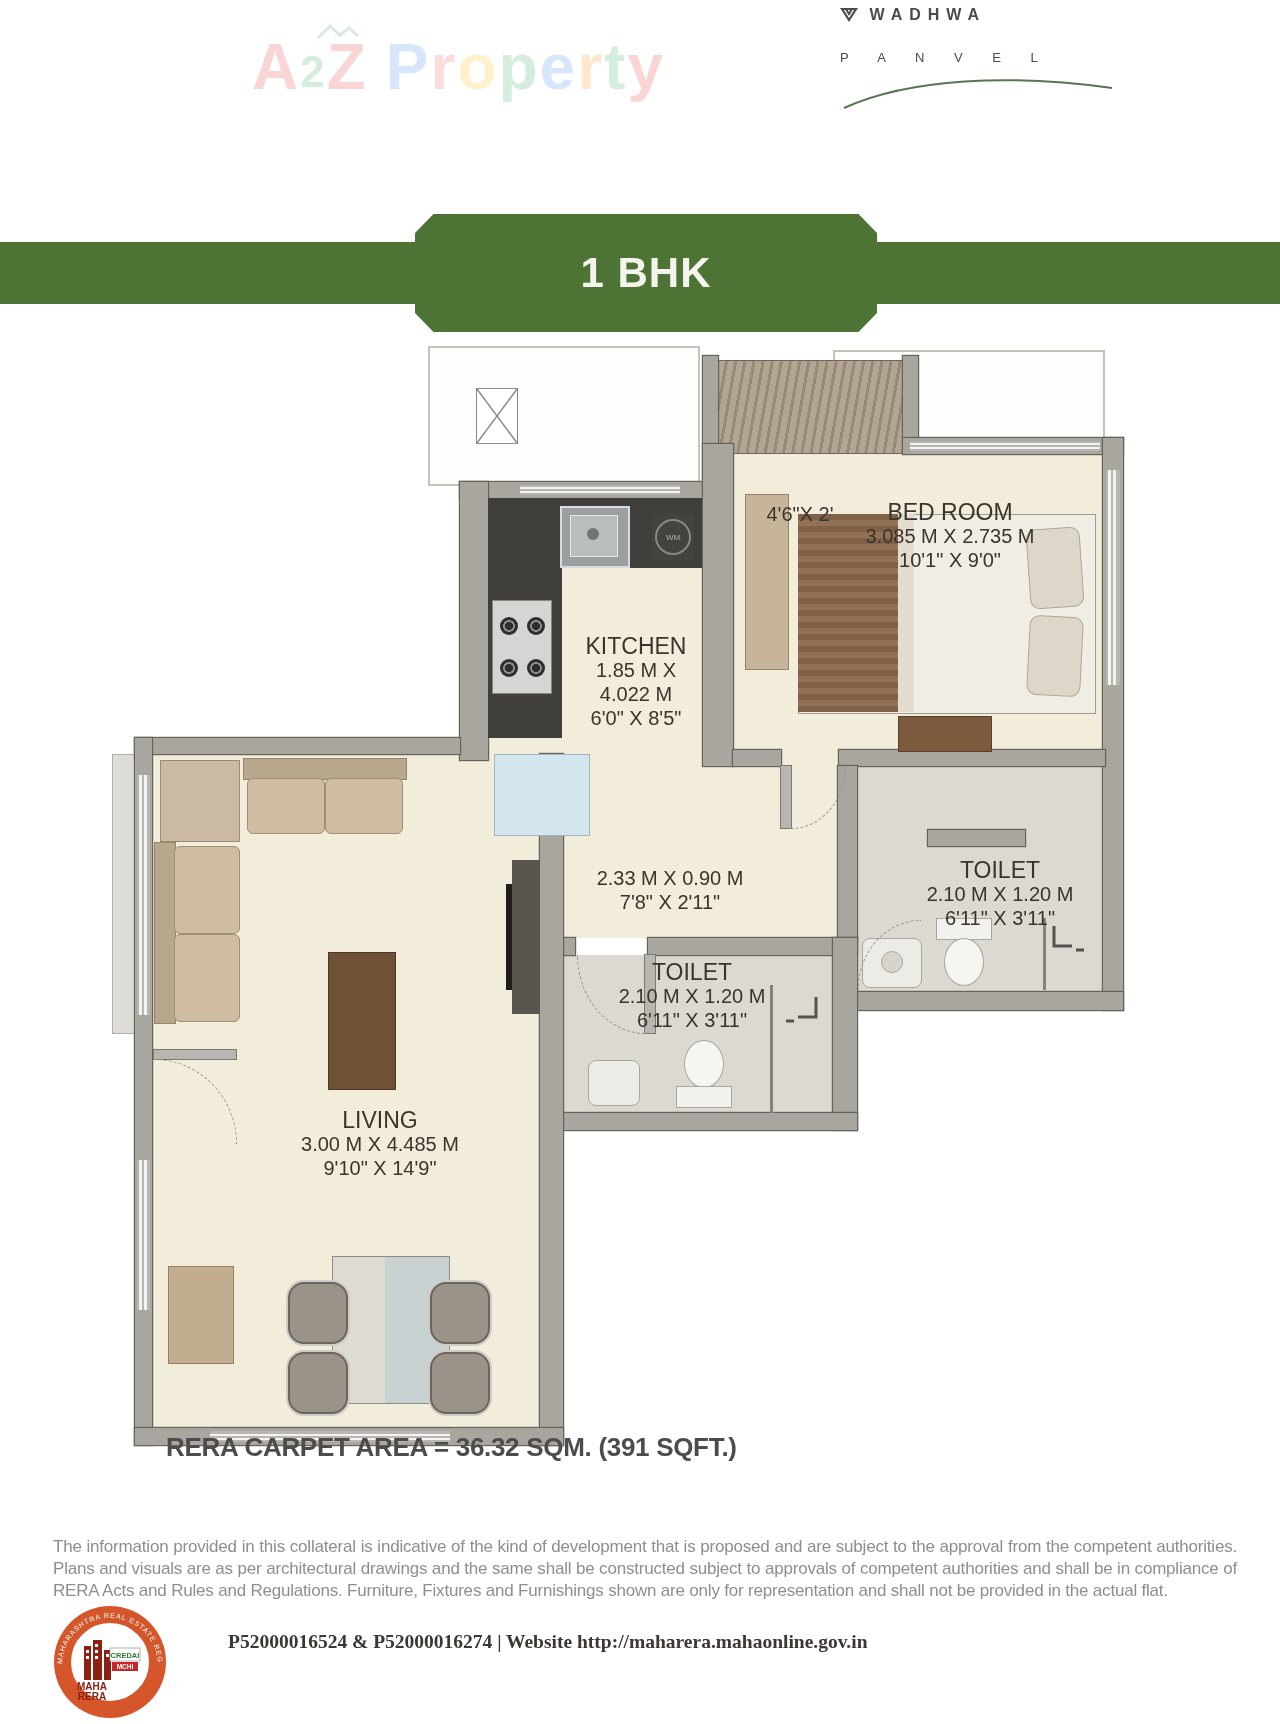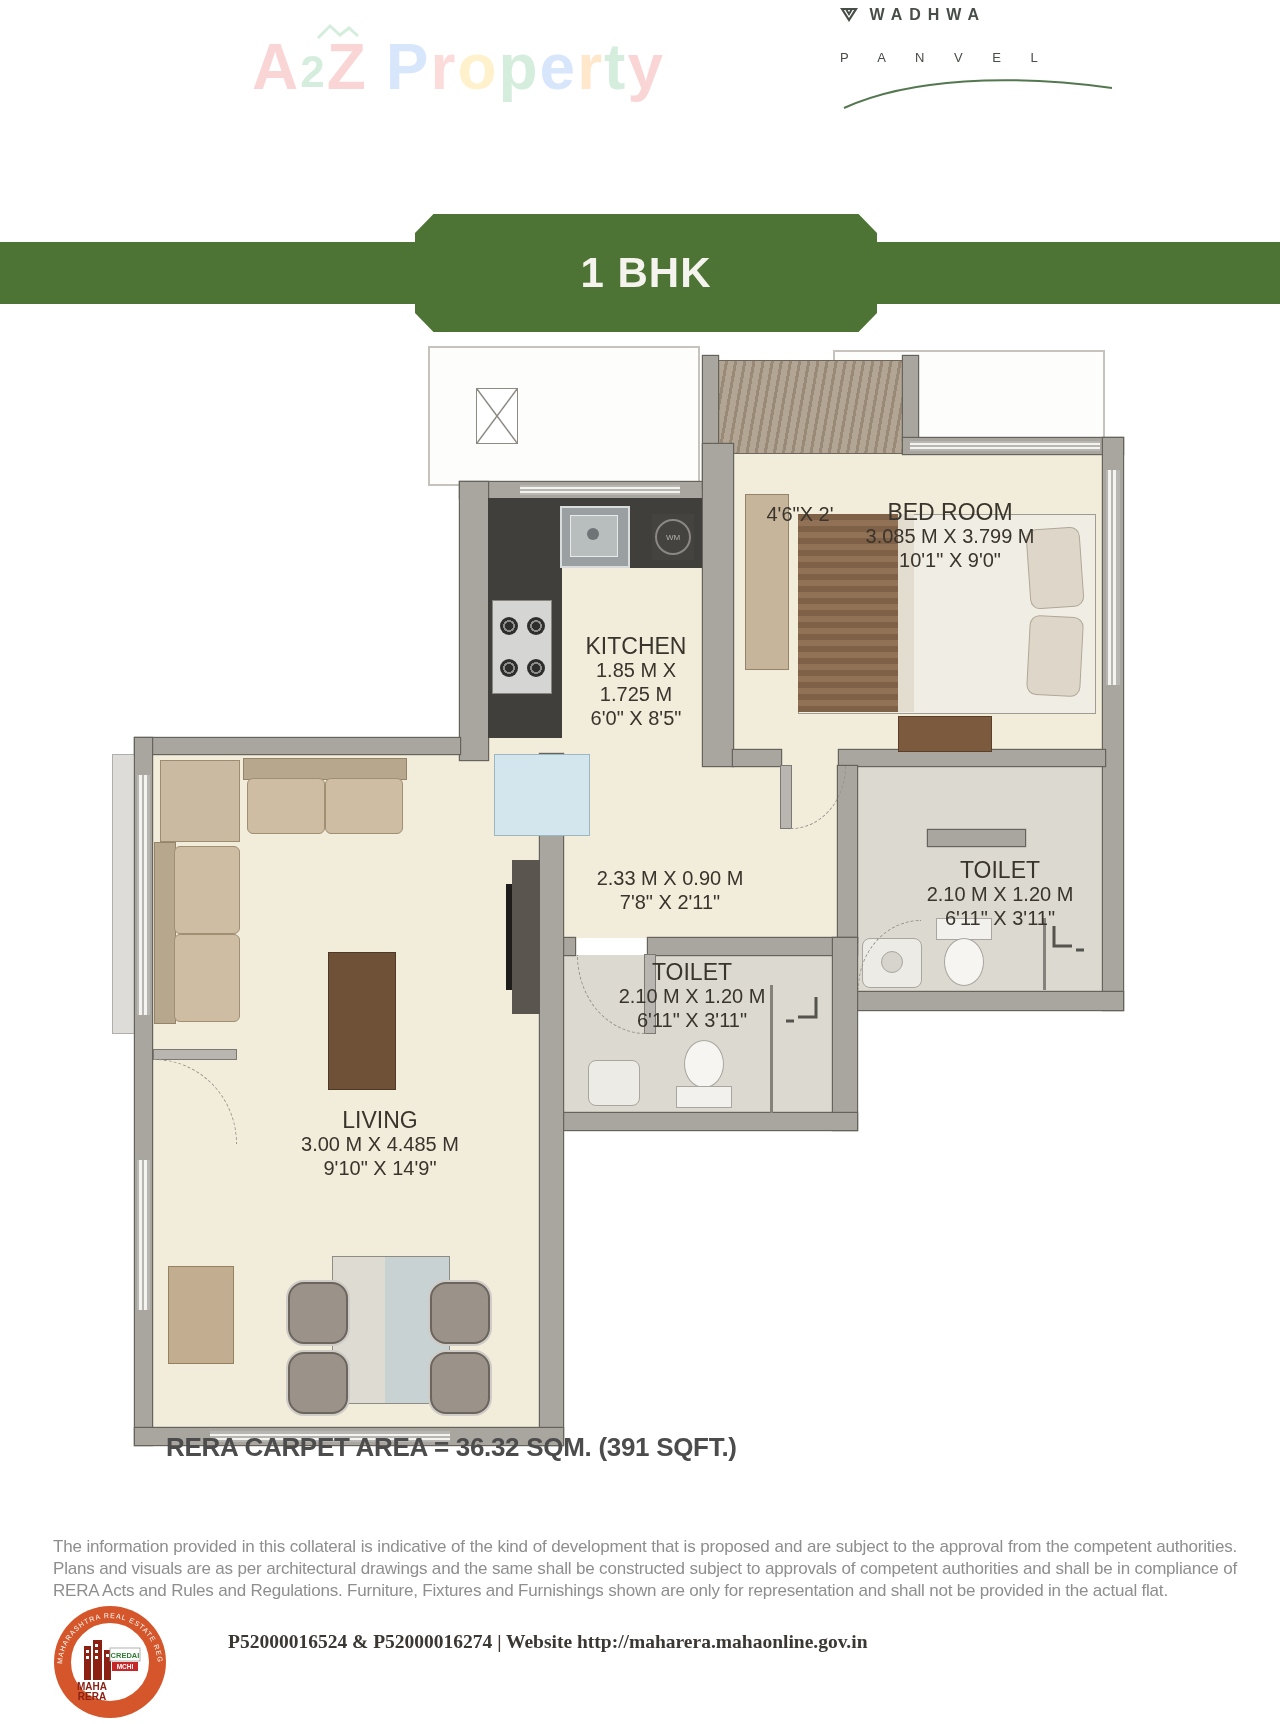--- a/index.html
+++ b/index.html
@@ -205,27 +205,27 @@
   <div class="chair" style="left:288px;top:1352px"></div>
   <div class="chair" style="left:430px;top:1352px"></div>
   <div class="leaf" style="left:154px;top:1050px;width:82px;height:9px"></div>
   <div class="arc" style="left:154px;top:1059px;width:82px;height:84px;border-left:none;border-bottom:none;border-radius:0 100% 0 0"></div>
 
   <div class="plabel" style="left:800px;top:502px">
     <div>4'6"X 2'</div>
   </div>
   <div class="plabel" style="left:950px;top:500px">
     <div class="rname">BED ROOM</div>
-    <div>3.085 M X 3.799 M</div>
+    <div>3.085 M X 2.735 M</div>
     <div>10'1" X 9'0"</div>
   </div>
   <div class="plabel" style="left:636px;top:634px">
     <div class="rname">KITCHEN</div>
     <div>1.85 M X</div>
-    <div>1.725 M</div>
+    <div>4.022 M</div>
     <div>6'0" X 8'5"</div>
   </div>
   <div class="plabel" style="left:670px;top:866px">
     <div>2.33 M X 0.90 M</div>
     <div>7'8" X 2'11"</div>
   </div>
   <div class="plabel" style="left:1000px;top:858px">
     <div class="rname">TOILET</div>
     <div>2.10 M X 1.20 M</div>
     <div>6'11" X 3'11"</div>

